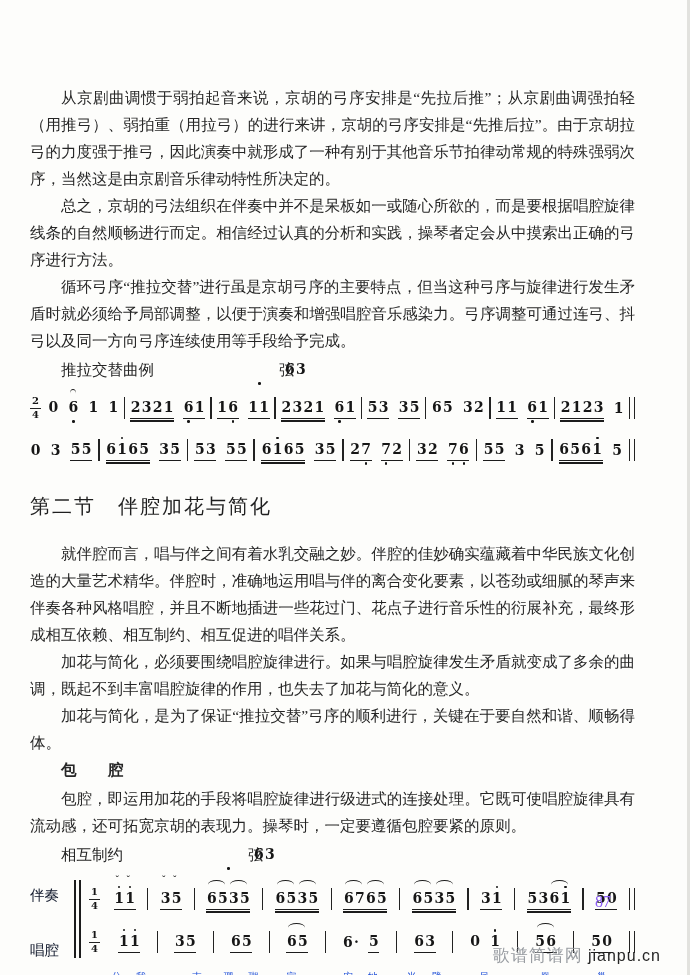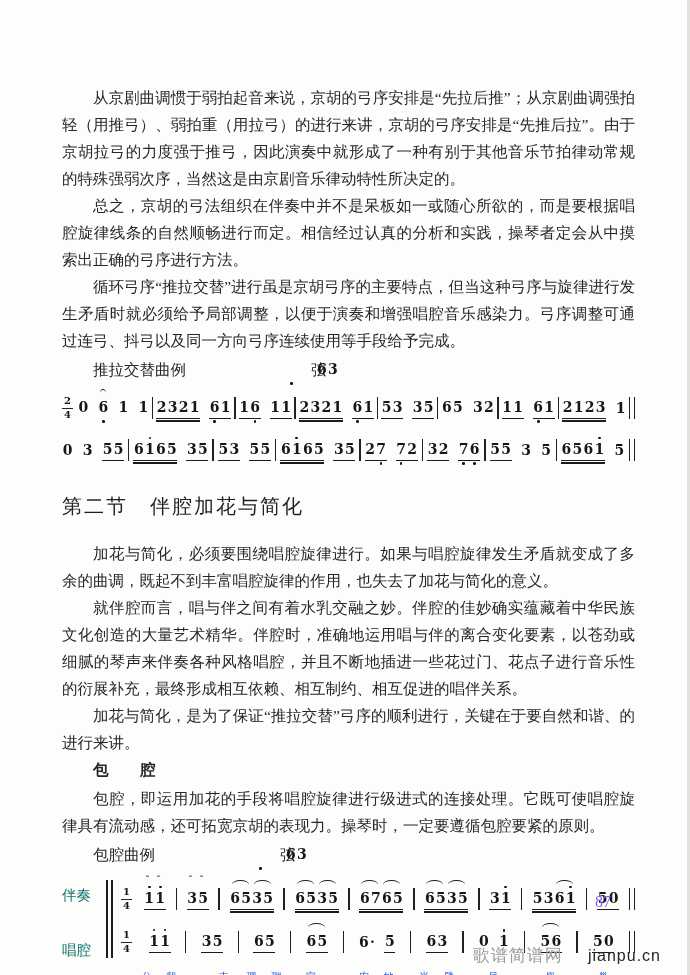--- a/index.html
+++ b/index.html
@@ -1,19 +1,19 @@
 <!DOCTYPE html>
 <html><head>
 <meta charset="utf-8">
 <style>
   html,body{margin:0;padding:0;background:#e9e9e9;}
   .page{
     width:690px;height:975px;position:relative;overflow:hidden;
     background:#fdfdfb;color:#262626;box-sizing:border-box;
-    padding:84px 52px 0 62px;
+    padding:84px 52px 0 30px;
     font-family:"Liberation Serif","DejaVu Serif",serif;
     border-right:3px solid #e2e2de;
   }
   .para{font-size:15.5px;line-height:27px;text-align:justify;margin:0;text-indent:2em;}
   .sec-title{text-align:left;font-size:20px;letter-spacing:2px;margin:26px 0 20px;font-weight:normal;color:#1f1f1f;}
   .subhead{font-size:15.5px;font-weight:bold;text-indent:2em;margin:4px 0;letter-spacing:8px;}
   .ex-label{font-size:15.5px;text-indent:2em;margin:6px 0 2px;}
   
   .score{display:flex;justify-content:space-between;align-items:center;padding:13px 0 6px;}
   .measure{display:inline-flex;gap:9px;position:relative;align-items:flex-end;}
@@ -36,29 +36,29 @@
   .bar{width:1.4px;height:22px;background:#222;align-self:center;flex:none;}
   .dbar{width:4px;height:22px;border-left:1.4px solid #222;border-right:1.4px solid #222;align-self:center;flex:none;}
   .ts{display:inline-flex;flex-direction:column;align-items:center;font-size:10px;font-weight:bold;
       line-height:1.05;margin-right:2px;font-family:"DejaVu Serif",serif;color:#161616;align-self:center;}
   .ts .num{border-bottom:1.2px solid #222;padding:0 2px 1px;}
   .ts .den{padding-top:1px;}
   .ly{position:absolute;top:38px;left:50%;transform:translateX(-50%);white-space:nowrap;
       font-size:10px;color:#1d4ed8;word-spacing:10px;letter-spacing:1px;}
   
   .sys{display:grid;grid-template-columns:36px 7px 1fr;column-gap:8px;margin-top:8px;}
-  .sys-label{grid-column:1;align-self:center;font-size:14.5px;color:#0f766e;white-space:nowrap;}
+  .sys-label{grid-column:1;align-self:center;font-size:14.5px;color:#0f172a;white-space:nowrap;}
   .bracket{grid-column:2;grid-row:1/3;border-left:2.5px solid #1c1c1c;border-right:2px solid #1c1c1c;margin:6px 0 26px;}
   .sys .score{grid-column:3;}
   .sys .score.vocal{padding-bottom:30px;}
   .inline-tok{display:inline-block;vertical-align:baseline;margin:0 3px;position:relative;top:-1px;}
   .pagenum{position:absolute;right:76px;top:893px;font-size:16px;color:#8b5cf6;}
   .watermark{position:absolute;right:26px;top:944px;font-size:17px;letter-spacing:1px;}
   .watermark .site{color:#979ba0;}
-  .watermark .domain{font-family:"Liberation Sans",sans-serif;font-size:16px;margin-left:20px;}
+  .watermark .domain{font-family:"Liberation Sans",sans-serif;font-size:16px;}
 </style>
 </head>
 <body>
 
 <div class="page">
 
   <p class="para">从京剧曲调惯于弱拍起音来说，京胡的弓序安排是“先拉后推”；从京剧曲调强拍轻（用推弓）、弱拍重（用拉弓）的进行来讲，京胡的弓序安排是“先推后拉”。由于京胡拉弓的力度强于推弓，因此演奏中就形成了一种有别于其他音乐节拍律动常规的特殊强弱次序，当然这是由京剧音乐律动特性所决定的。</p>
   <p class="para">总之，京胡的弓法组织在伴奏中并不是呆板如一或随心所欲的，而是要根据唱腔旋律线条的自然顺畅进行而定。相信经过认真的分析和实践，操琴者定会从中摸索出正确的弓序进行方法。</p>
   <p class="para">循环弓序“推拉交替”进行虽是京胡弓序的主要特点，但当这种弓序与旋律进行发生矛盾时就必须给予局部调整，以便于演奏和增强唱腔音乐感染力。弓序调整可通过连弓、抖弓以及同一方向弓序连续使用等手段给予完成。</p>
 
@@ -155,30 +155,30 @@
       <span class="bar"></span>
       <span class="measure">
         <span class="tok"><span class="chars u2"><span class="ch">6</span><span class="ch">5</span><span class="ch">6</span><span class="ch">1<i class="da"></i></span></span></span>
         <span class="tok"><span class="chars"><span class="ch">5</span></span></span>
       </span>
       <span class="dbar"></span>
     </div>
 
   <h2 class="sec-title">第二节　伴腔加花与简化</h2>
 
+  <p class="para">就伴腔而言，唱与伴之间有着水乳交融之妙。伴腔的佳妙确实蕴藏着中华民族文化创造的大量艺术精华。伴腔时，准确地运用唱与伴的离合变化要素，以苍劲或细腻的琴声来伴奏各种风格唱腔，并且不断地插进一些花过门、花点子进行音乐性的衍展补充，最终形成相互依赖、相互制约、相互促进的唱伴关系。</p>
   <p class="para">加花与简化，必须要围绕唱腔旋律进行。如果与唱腔旋律发生矛盾就变成了多余的曲调，既起不到丰富唱腔旋律的作用，也失去了加花与简化的意义。</p>
-  <p class="para">就伴腔而言，唱与伴之间有着水乳交融之妙。伴腔的佳妙确实蕴藏着中华民族文化创造的大量艺术精华。伴腔时，准确地运用唱与伴的离合变化要素，以苍劲或细腻的琴声来伴奏各种风格唱腔，并且不断地插进一些花过门、花点子进行音乐性的衍展补充，最终形成相互依赖、相互制约、相互促进的唱伴关系。</p>
-  <p class="para">加花与简化，是为了保证“推拉交替”弓序的顺利进行，关键在于要自然和谐、的进行来讲。</p>
+  <p class="para">加花与简化，是为了保证“推拉交替”弓序的顺利进行，关键在于要自然和谐、顺畅得体。</p>
 
   <h3 class="subhead">包　腔</h3>
 
   <p class="para">包腔，即运用加花的手段将唱腔旋律进行级进式的连接处理。它既可使唱腔旋律具有流动感，还可拓宽京胡的表现力。操琴时，一定要遵循包腔要紧的原则。</p>
 
   <p class="ex-label">
-    <span>包腔曲例</span>
+    <span>相互制约</span>
     <span class="inline-tok"><span class="tok"><span class="chars"><span class="ch">6<i class="db"></i></span><span class="ch">3</span></span></span></span><span>弦</span>
   </p>
 
   <div class="sys">
     <div class="sys-label" style="grid-row:1">伴奏</div>
     <div class="bracket"></div>
     <div class="score" style="grid-row:1">
         <span class="ts">
           <span class="num">1</span>
           <span class="den">4</span>

